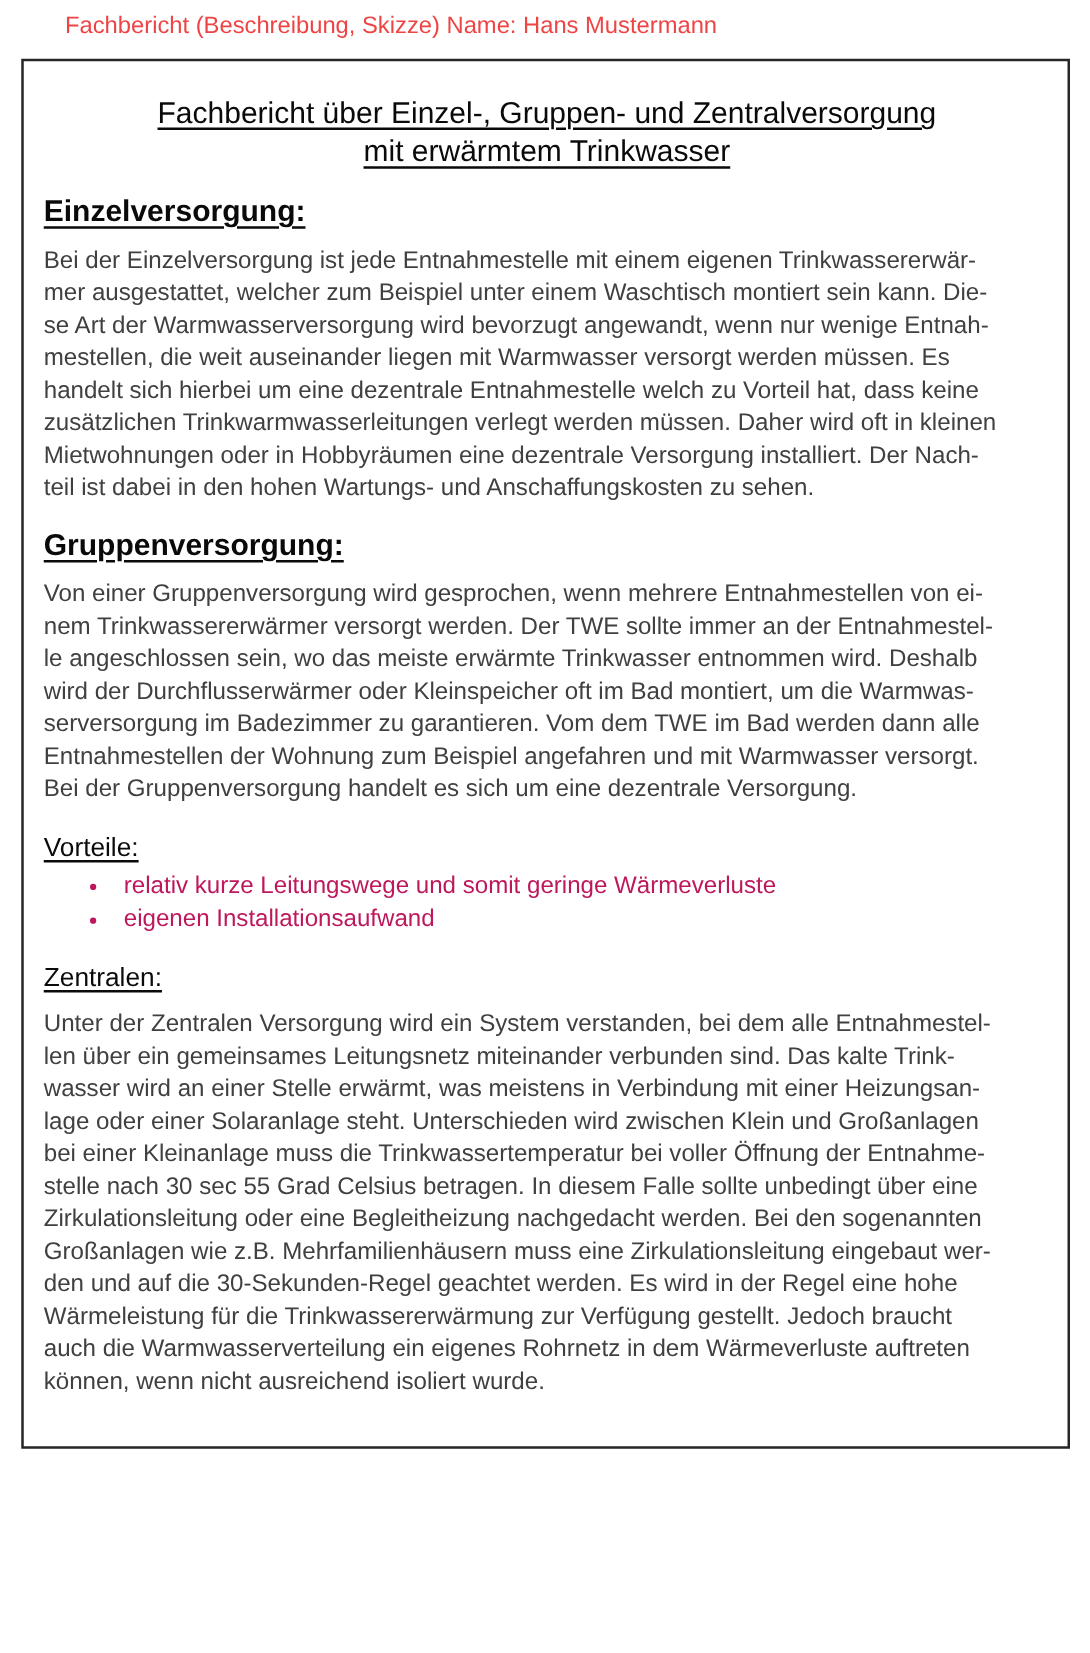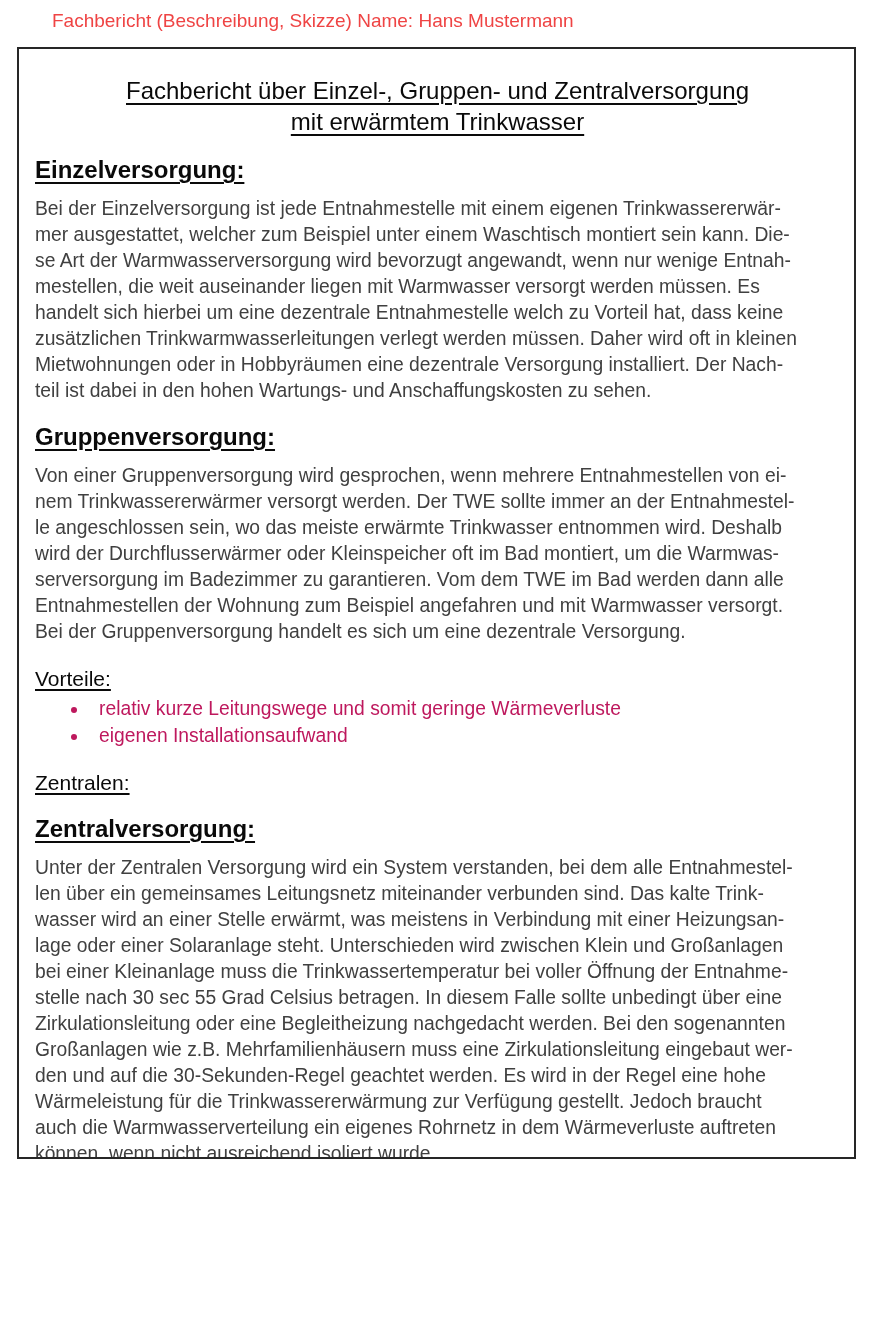--- a/index.html
+++ b/index.html
@@ -131,21 +131,20 @@
       <li>
         <span>relativ kurze Leitungswege und somit geringe Wärmeverluste</span>
       </li>
       <li>
         <span>eigenen Installationsaufwand</span>
       </li>
     </ul>
 
     <h3 class="sub-heading">Zentralen:</h3>
 
-    <h2 class="section-heading">Zentralversorgung:</h2>
     <p class="body-text">Unter der Zentralen Versorgung wird ein System verstanden, bei dem alle Entnahmestel-
 len über ein gemeinsames Leitungsnetz miteinander verbunden sind. Das kalte Trink-
 wasser wird an einer Stelle erwärmt, was meistens in Verbindung mit einer Heizungsan-
 lage oder einer Solaranlage steht. Unterschieden wird zwischen Klein und Großanlagen
 bei einer Kleinanlage muss die Trinkwassertemperatur bei voller Öffnung der Entnahme-
 stelle nach 30 sec 55 Grad Celsius betragen. In diesem Falle sollte unbedingt über eine
 Zirkulationsleitung oder eine Begleitheizung nachgedacht werden. Bei den sogenannten
 Großanlagen wie z.B. Mehrfamilienhäusern muss eine Zirkulationsleitung eingebaut wer-
 den und auf die 30-Sekunden-Regel geachtet werden. Es wird in der Regel eine hohe
 Wärmeleistung für die Trinkwassererwärmung zur Verfügung gestellt. Jedoch braucht

